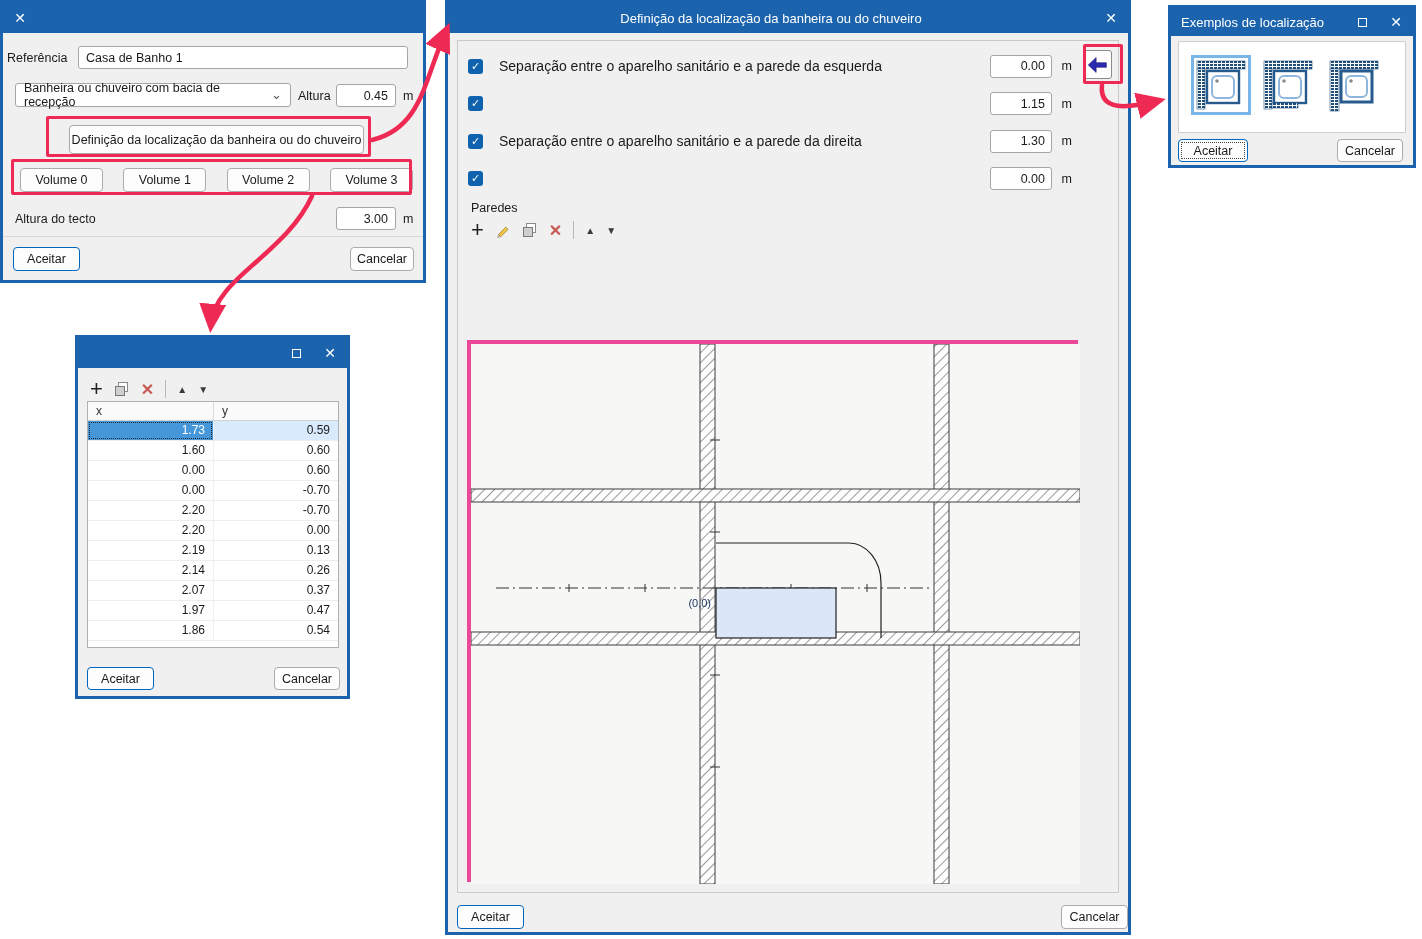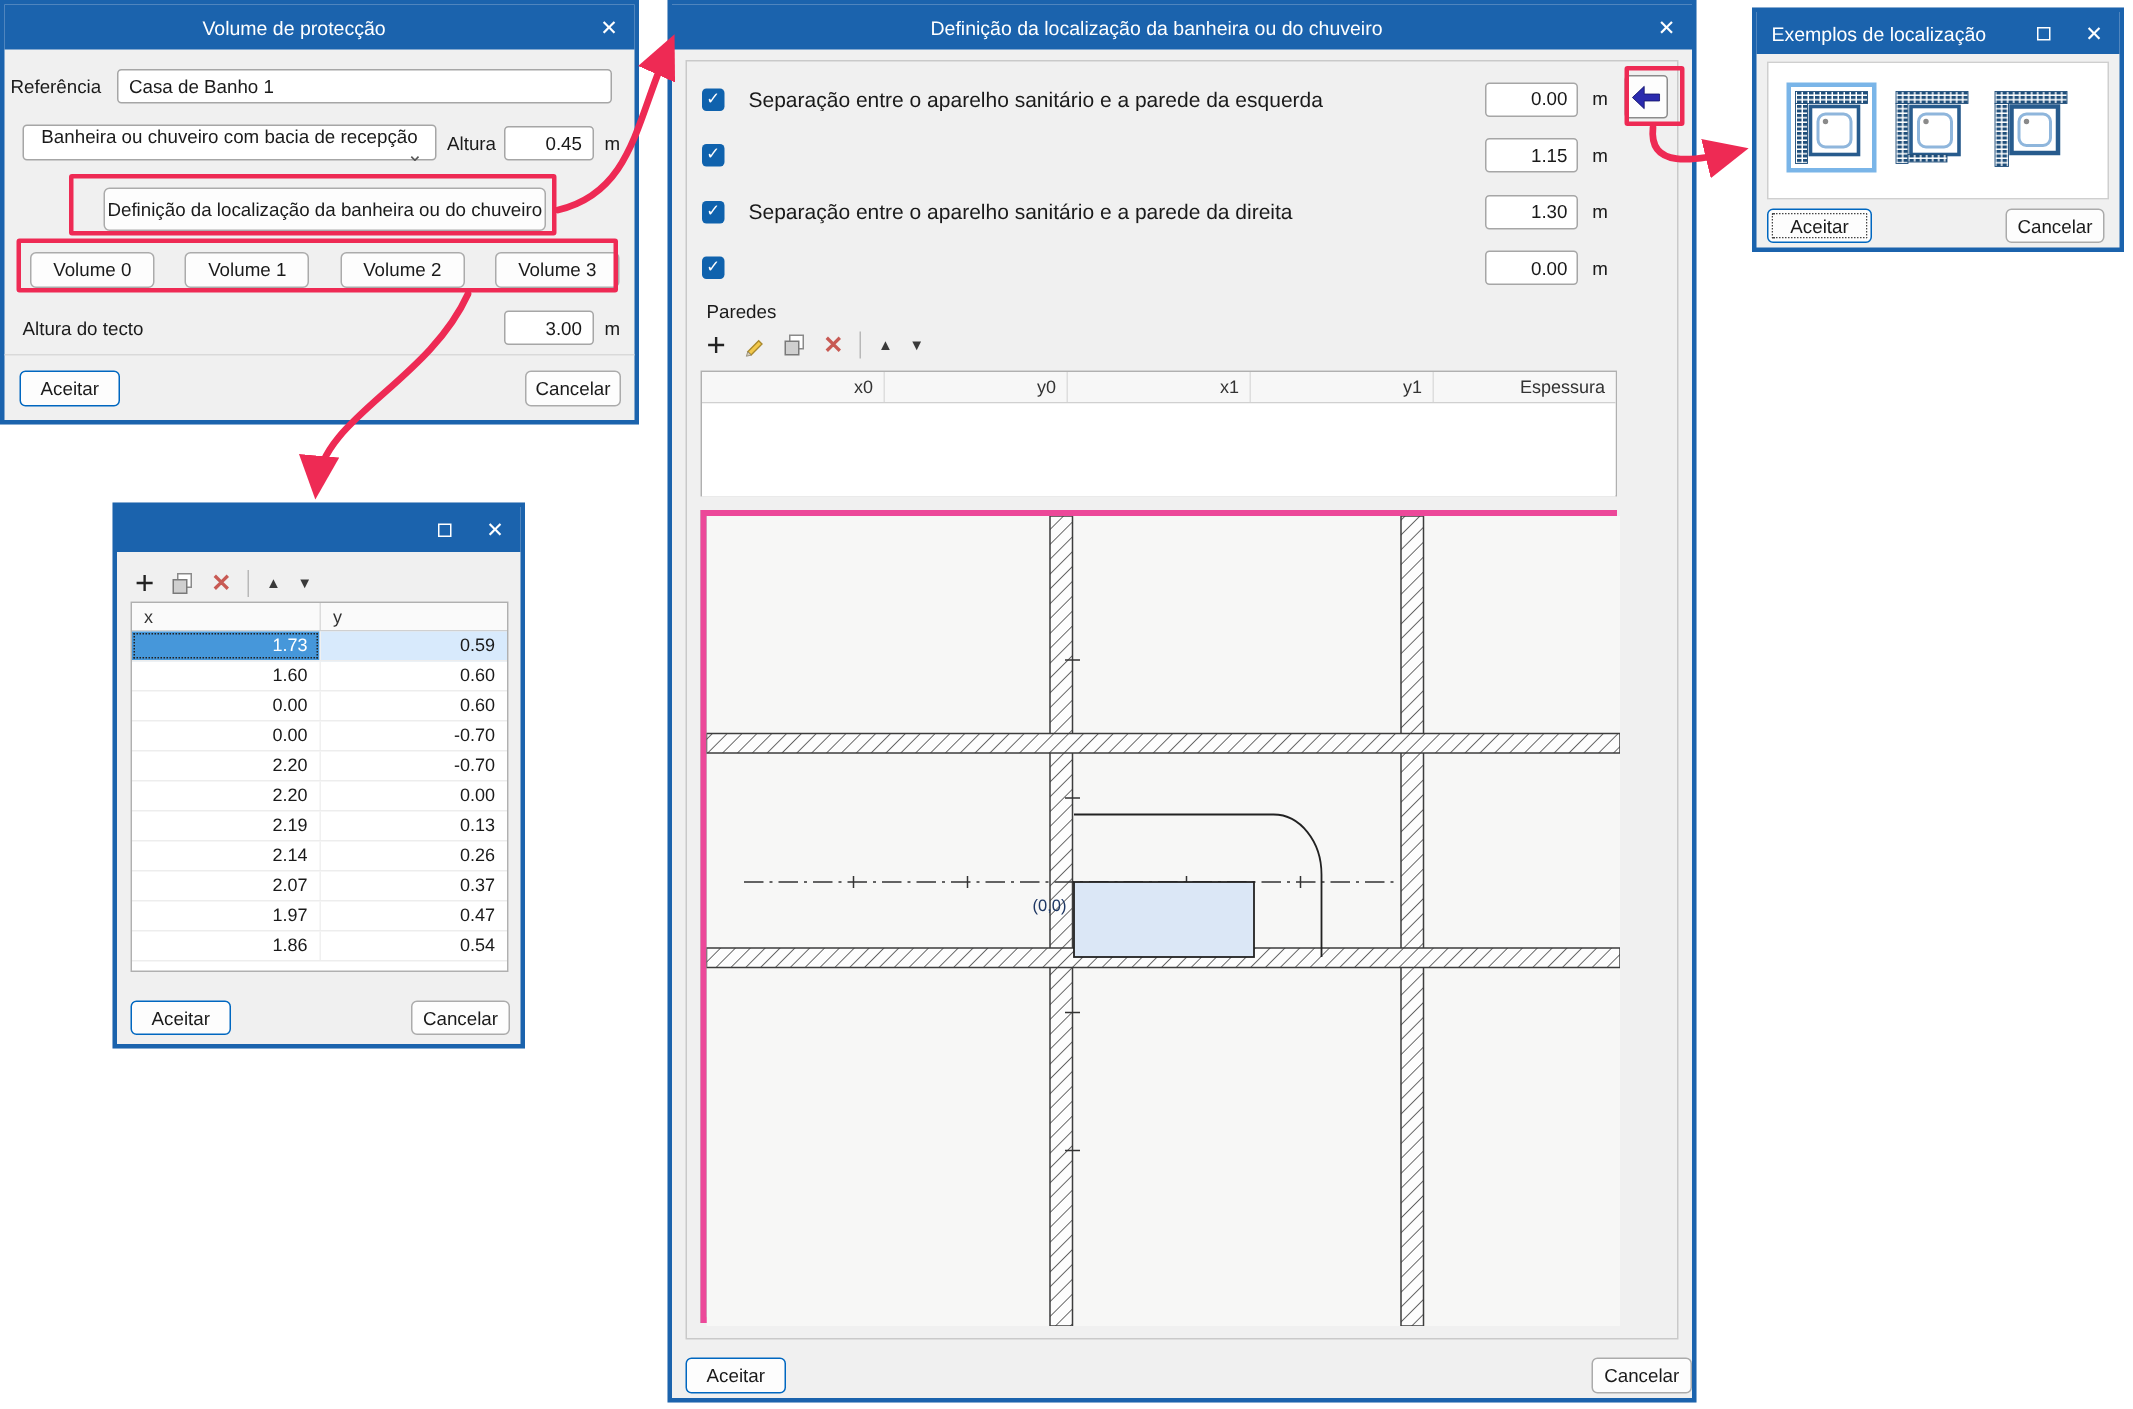--- a/index.html
+++ b/index.html
@@ -20,21 +20,21 @@
   
   .lbl { position:absolute; font-size:12.5px; white-space:nowrap; }
   .field { position:absolute; background:#fff; border:1px solid #a6a6a6; border-radius:3px;
            font-size:12.5px; display:flex; align-items:center; padding:0 7px; }
   .field.num { justify-content:flex-end; }
   .btn { position:absolute; background:#fdfdfd; border:1px solid #ababab; border-radius:4px;
          display:flex; align-items:center; justify-content:center; font-size:12.5px; cursor:pointer; }
   .btn.primary { border-color:#0067c0; }
   .btn.focused { outline:1px dotted #444; outline-offset:-4px; border-color:#0067c0; }
   .select { position:absolute; background:#fff; border:1px solid #a6a6a6; border-radius:3px;
-            font-size:12.5px; display:flex; align-items:center; padding:0 8px;flex-direction:column; }
+            font-size:12.5px; display:flex; align-items:center; padding:0 8px; }
   .select .chev { margin-left:auto; color:#555; font-size:13px; line-height:10px; }
   .hline { position:absolute; height:1px; background:#d9d9d9; }
 
   .checkbox { width:15px; height:15px; background:#0f62ad; border-radius:3px; color:#fff;
               font-size:11px; line-height:15px; text-align:center; flex:0 0 15px; }
 
   
   .toolbar { position:absolute; display:flex; align-items:center; gap:11px; height:24px; }
   .tool { cursor:pointer; display:flex; align-items:center; }
   .tool.add { font-size:22px; font-weight:400; color:#222; line-height:20px; }
@@ -85,21 +85,20 @@
   .ann-rect { position:absolute; border:3px solid #ee2a54; border-radius:2px; pointer-events:none; z-index:40; }
   #arrows { position:absolute; left:0; top:0; z-index:41; pointer-events:none; }
 </style>
 </head>
 <body>
 
 <div id="stage">
 
   <div class="dialog" style="left:0; top:0; width:426px; height:283px;">
     <div class="titlebar">
-      <span class="title-center">Volume de protecção</span>
       <span class="tb-btn">✕</span>
     </div>
 
     <span class="lbl" style="left:4px; top:48px;">Referência</span>
     <div class="field" style="left:75px; top:43px; width:330px; height:23px;">Casa de Banho 1</div>
 
     <div class="select" style="left:12px; top:80px; width:276px; height:24px;">
       <span>Banheira ou chuveiro com bacia de recepção</span>
       <span class="chev">⌄</span>
     </div>
@@ -260,30 +259,20 @@
               <rect x="4.5" y="1.5" width="9" height="9" fill="#fff" stroke="#8a8a8a"></rect>
               <rect x="1.5" y="5.5" width="9" height="9" fill="#cfcfcf" stroke="#7a7a7a"></rect>
             </svg>
         </span>
         <span class="tool del">✕</span>
         <span class="tsep"></span>
         <span class="tool tri">▲</span>
         <span class="tool tri">▼</span>
       </div>
 
-      <div class="wtable" style="left:9px; top:206px; width:611px; height:84px;">
-        <div class="whead">
-            <div class="wcol">x0</div>
-            <div class="wcol">y0</div>
-            <div class="wcol">x1</div>
-            <div class="wcol">y1</div>
-            <div class="wcol">Espessura</div>
-          </div>
-        <div style="height:62px; background:#fff;"></div>
-      </div>
 
       <div class="canvas-box" style="left:9px; top:299px; width:611px; height:542px;">
         <svg width="609" height="540" viewBox="0 0 609 540">
           <defs>
             <pattern id="hatch" width="7" height="7" patternTransform="rotate(45)" patternUnits="userSpaceOnUse">
               <rect width="7" height="7" fill="#fdfdfd"></rect>
               <line x1="0" y1="0" x2="0" y2="7" stroke="#4a4a4a" stroke-width="1.1"></line>
             </pattern>
           </defs>
           <rect x="0" y="0" width="609" height="540" fill="#f7f7f6"></rect>

